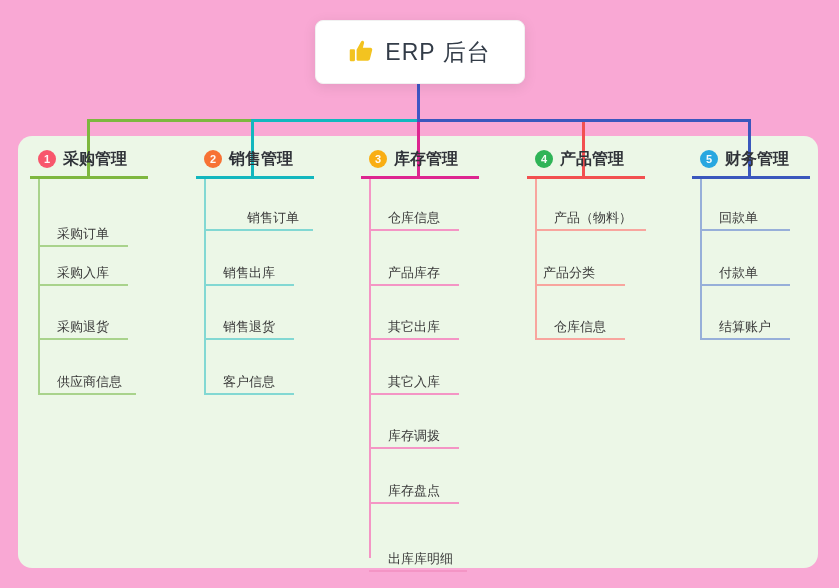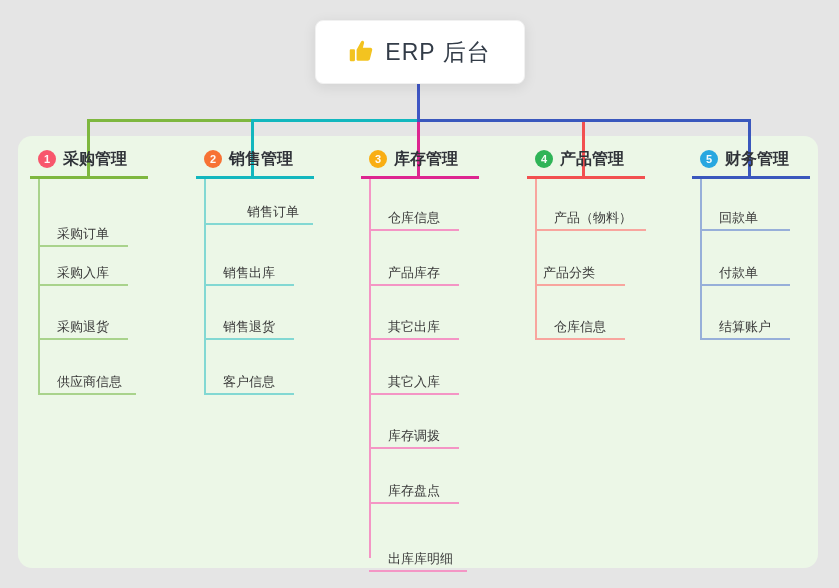--- a/index.html
+++ b/index.html
@@ -1,17 +1,17 @@
 <!DOCTYPE html>
 <html><head>
 <meta charset="utf-8">
 <style>
   html,body{margin:0;padding:0;}
   body{font-family:"Liberation Sans","DejaVu Sans",sans-serif;background:#ffffff;}
-  .canvas{position:relative;width:839px;height:588px;background:#e5e5e5;overflow:hidden;}
+  .canvas{position:relative;width:839px;height:588px;background:#f9a8d4;overflow:hidden;}
   .panel{position:absolute;left:18px;top:136px;width:800px;height:432px;border-radius:14px;}
   .connectors{position:absolute;left:0;top:0;}
   .root-card{position:absolute;left:315px;top:20px;width:208px;height:62px;background:#fff;
     border:1px solid #f1f1f1;border-radius:8px;box-shadow:0 3px 14px rgba(0,0,0,.09);
     display:flex;align-items:center;justify-content:center;gap:10px;z-index:2;}
   .root-label{font-size:23px;color:#333c48;font-weight:500;letter-spacing:1px;white-space:nowrap;}
   .branch{position:absolute;top:0;width:170px;height:588px;}
   .branch-header{position:absolute;left:8px;top:147px;height:24px;display:flex;align-items:center;gap:7px;}
   .badge{width:18px;height:18px;border-radius:50%;color:rgba(255,255,255,.95);font-size:11px;
     font-weight:700;display:inline-flex;align-items:center;justify-content:center;flex:0 0 auto;}
@@ -58,21 +58,21 @@
         <div class="child" style="top: 316px; border-color: rgb(169, 211, 140);">采购退货</div>
         <div class="child" style="top: 371px; border-color: rgb(169, 211, 140);">供应商信息</div>
       </div>
       <div class="branch" style="left: 196px;">
         <div class="branch-header">
           <span class="badge" style="background:#f77234">2</span>
           <span class="branch-label">销售管理</span>
         </div>
         <div class="header-underline" style="background:#12b7be"></div>
         <div class="child-vline" style="background:#82d8d3;height:216px"></div>
-        <div class="child" style="top: 201px; border-color: rgb(130, 216, 211); padding-left: 43px;">销售订单</div>
+        <div class="child" style="top: 207px; border-color: rgb(130, 216, 211); padding-left: 43px;">销售订单</div>
         <div class="child" style="top: 262px; border-color: rgb(130, 216, 211);">销售出库</div>
         <div class="child" style="top: 316px; border-color: rgb(130, 216, 211);">销售退货</div>
         <div class="child" style="top: 371px; border-color: rgb(130, 216, 211);">客户信息</div>
       </div>
       <div class="branch" style="left: 361px;">
         <div class="branch-header">
           <span class="badge" style="background:#f9ae13">3</span>
           <span class="branch-label">库存管理</span>
         </div>
         <div class="header-underline" style="background:#dd2690"></div>

